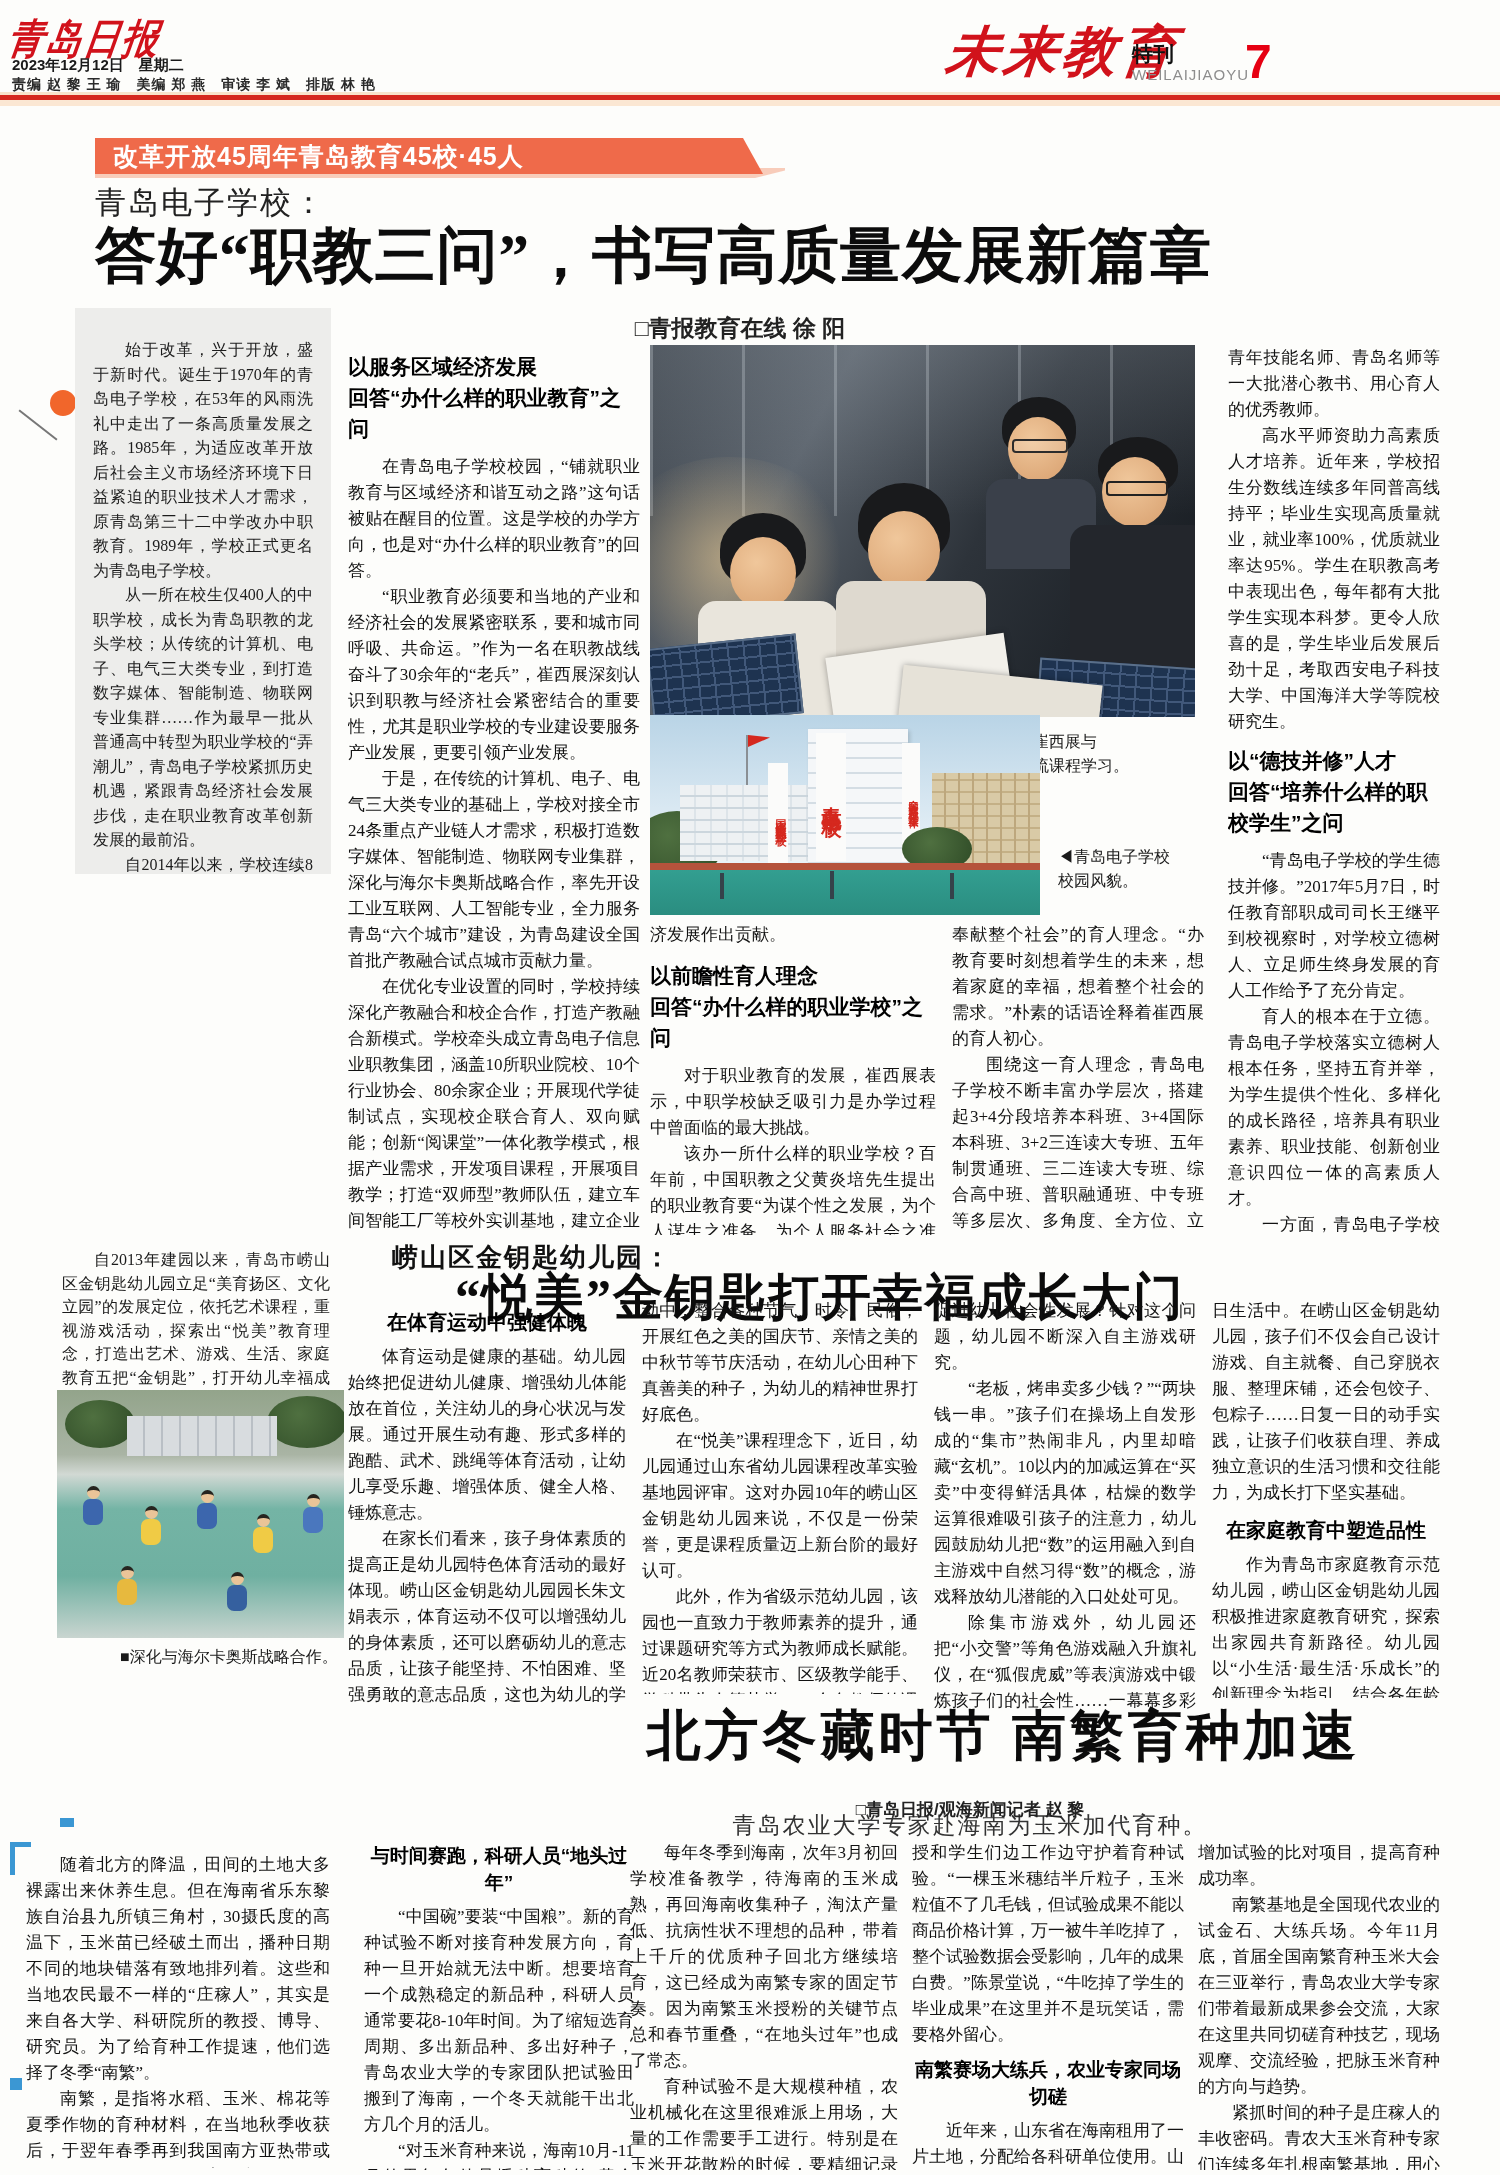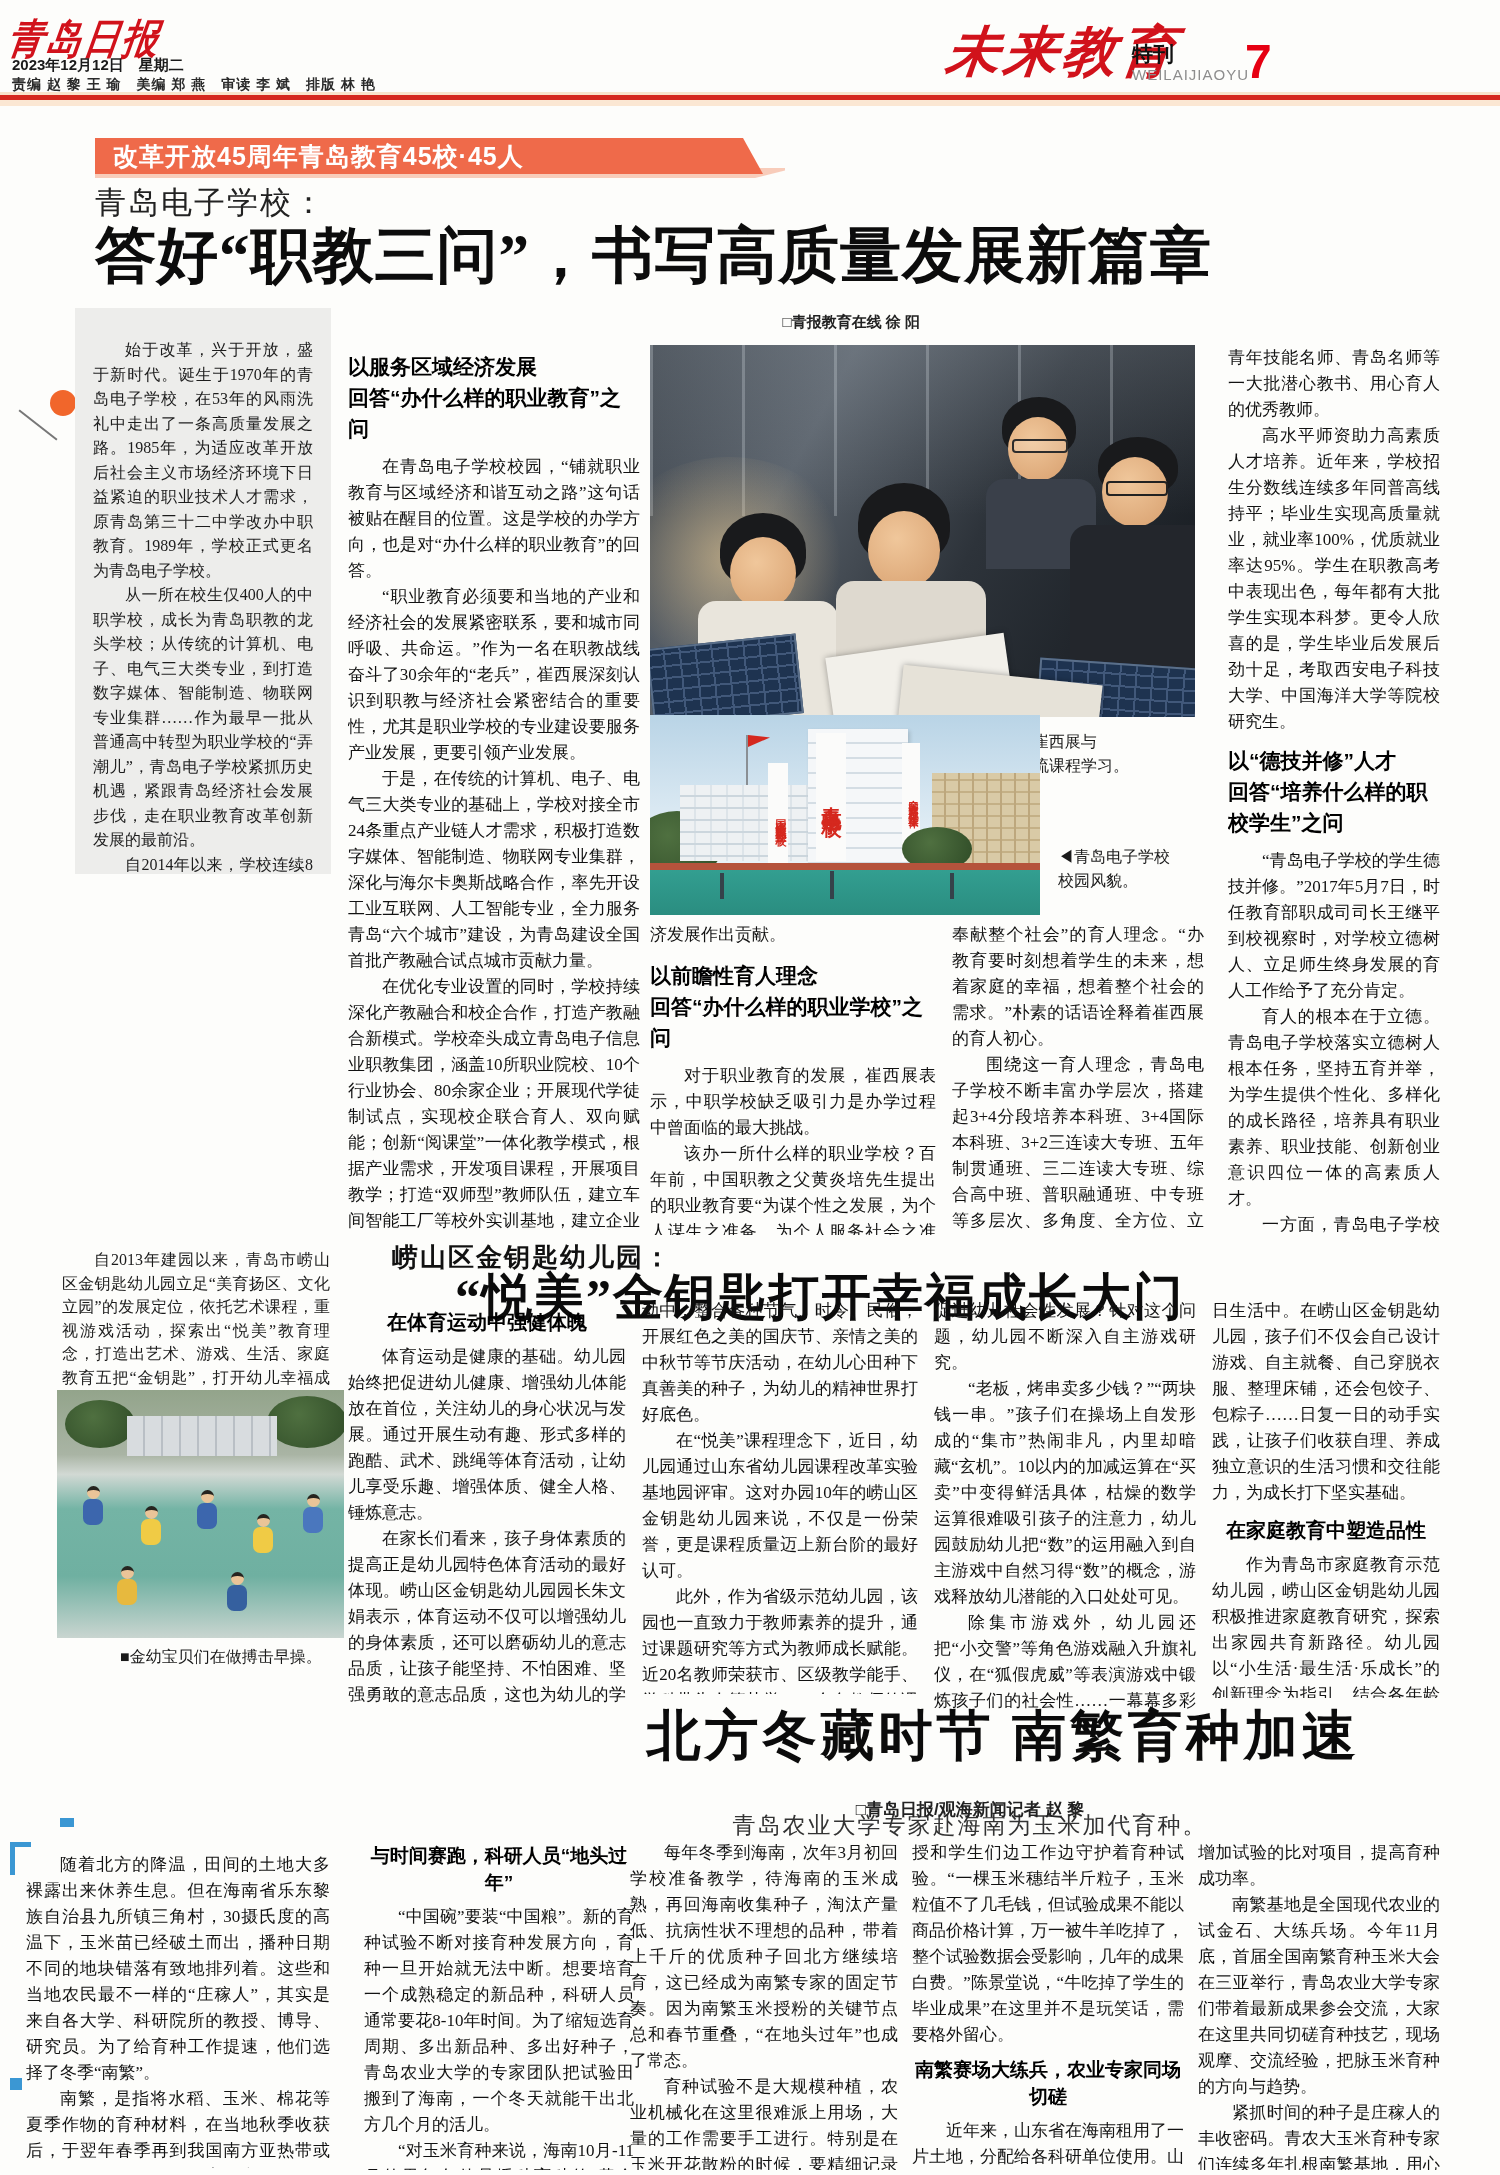--- a/index.html
+++ b/index.html
@@ -21,22 +21,22 @@
   
   .badge{left:95px;top:138px;width:668px;height:36px;background:#ef6a4a;
         clip-path:polygon(0 0,648px 0,668px 100%,0 100%);
         display:flex;align-items:center;padding-left:18px;box-sizing:border-box;}
   .badge-shadow{left:95px;top:168px;width:690px;height:10px;background:#f5b79e;
         clip-path:polygon(0 0,700px 0,660px 100%,0 100%);opacity:.7;}
   .badge span{font-family:"Liberation Sans",sans-serif;font-weight:700;font-size:25px;color:#fff;letter-spacing:1px;}
   .kicker1{left:95px;top:182px;font-family:"Liberation Sans",sans-serif;font-size:31px;color:#222;letter-spacing:2px;}
   .headline1{left:95px;top:224px;width:1320px;font-family:"Liberation Serif",serif;font-weight:900;
         font-size:61px;line-height:1.05;color:#0c0c0c;letter-spacing:1px;white-space:nowrap;}
-  .byline1{left:560px;top:313px;width:360px;text-align:right;font-family:"Liberation Sans",sans-serif;
-        font-weight:700;font-size:15px;color:#222;}
+  .byline1{left:560px;top:313px;width:360px;text-align:center;font-family:"Liberation Sans",sans-serif;
+        font-weight:700;font-size:23px;color:#222;}
   .introbox{left:75px;top:308px;width:256px;height:566px;background:#ededeb;box-sizing:border-box;
         padding:30px 18px 0 18px;overflow:hidden;}
   .introbox p{margin:0;text-indent:2em;font-size:16px;line-height:24.5px;text-align:justify;color:#1c1c1c;}
   .odot{left:50px;top:390px;width:26px;height:26px;border-radius:50%;background:#f1662b;}
   .oline{left:14px;top:424px;width:48px;height:2px;background:#777;transform:rotate(38deg);}
   .col{overflow:hidden;text-align:justify;}
   .col p{margin:0;text-indent:2em;font-size:17px;line-height:26px;color:#121212;}
   .col p.noind{text-indent:0;}
   .subhead{font-family:"Liberation Sans",sans-serif;font-weight:700;color:#000;text-indent:0;text-align:left;}
   .sh2{font-size:21px;line-height:31px;margin:6px 0 10px 0;}
@@ -229,21 +229,21 @@
       </div>
     <div style="left:60px;top:176px;" class="abs">
       <div class="kid-head" style="margin-left:4px;"></div>
         <div class="kid-body" style="background:#e7b93e;"></div>
       </div>
     <div style="left:170px;top:182px;" class="abs">
       <div class="kid-head" style="margin-left:4px;"></div>
         <div class="kid-body" style="background:#35609f;"></div>
       </div>
   </div>
-  <div class="abs cap" style="left:120px;top:1645px;width:240px;">■金幼宝贝们在做搏击早操。</div>
+  <div class="abs cap" style="left:120px;top:1645px;width:240px;">■深化与海尔卡奥斯战略合作。</div>
 
   <div class="abs col" style="left:348px;top:1298px;width:278px;height:410px;">
     <div class="subhead shc">在体育运动中强健体魄</div>
     <p>体育运动是健康的基础。幼儿园始终把促进幼儿健康、增强幼儿体能放在首位，关注幼儿的身心状况与发展。通过开展生动有趣、形式多样的跑酷、武术、跳绳等体育活动，让幼儿享受乐趣、增强体质、健全人格、锤炼意志。</p>
     <p>在家长们看来，孩子身体素质的提高正是幼儿园特色体育活动的最好体现。崂山区金钥匙幼儿园园长朱文娟表示，体育运动不仅可以增强幼儿的身体素质，还可以磨砺幼儿的意志品质，让孩子能坚持、不怕困难、坚强勇敢的意志品质，这也为幼儿的学习、生活打下基础。</p>
 
   </div>
 
   <div class="abs col" style="left:642px;top:1298px;width:276px;height:396px;">
     <p class="noind">动中，整合各种节气、时令、民俗，开展红色之美的国庆节、亲情之美的中秋节等节庆活动，在幼儿心田种下真善美的种子，为幼儿的精神世界打好底色。</p>

